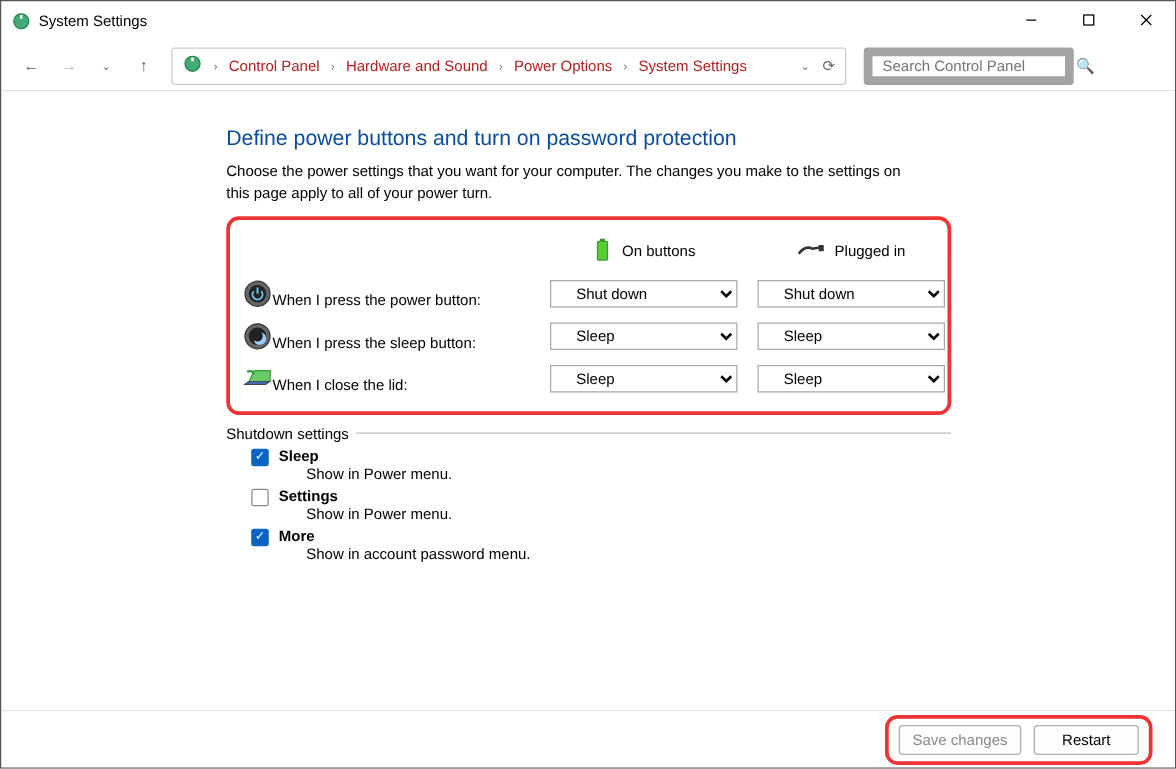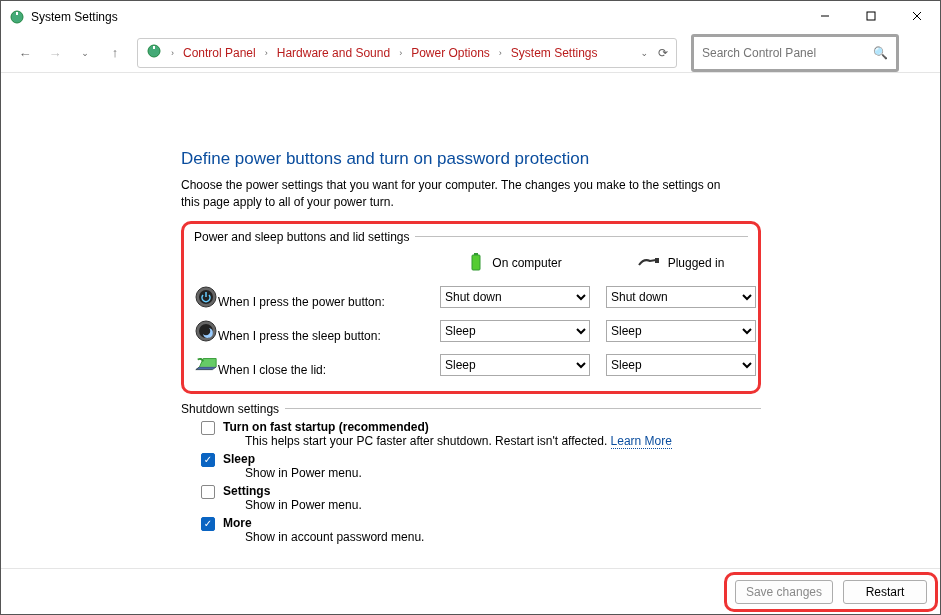--- a/index.html
+++ b/index.html
@@ -9,42 +9,42 @@
   .titlebar .appicon { width: 16px; height: 16px; margin-right: 6px; display:flex; align-items:center; justify-content:center;}
   .titlebar .title { font-size: 12px; }
   .win-controls { position: absolute; right: 0; top: 0; display: flex; }
   .win-btn { width: 46px; height: 30px; display:flex; align-items:center; justify-content:center; font-size:12px; }
   .navbar { height: 40px; border-bottom: 1px solid #e5e5e5; display:flex; align-items:center; padding: 4px 12px; gap:6px; }
   .navbtn { width:24px; height:24px; display:flex; align-items:center; justify-content:center; color:#666; font-size:13px;}
   .addr { flex-basis: 540px; height:30px; border:1px solid #ccc; border-radius:3px; display:flex; align-items:center; padding:0 8px; gap:6px; margin-left:4px;}
   .crumb { color:#b91c1c; font-size:12px; white-space:nowrap;}
   .crumb-sep { color:#666; font-size:9px; margin:0 3px;}
   .addr .end { margin-left:auto; display:flex; align-items:center; gap:10px; color:#666;}
-  .search { width:208px; height:30px; border:3px solid #a3a3a3; border-radius:3px; margin-left:8px; display:flex; align-items:center; padding:16px 8px; color:#777;}
+  .search { width:168px; height:30px; border:7px solid #a3a3a3; border-radius:3px; margin-left:8px; display:flex; align-items:center; padding:0 8px; color:#777;}
   .search input { border:none; outline:none; flex:1; font-size:12px; color:#333; background:transparent;}
   .content { position:absolute; top:80px; left:0; right:0; bottom:40px; overflow:auto; padding: 20px 0 0 180px;}
-  .page-title { color:#0a4d9e; font-size:17px; font-weight:400; margin-bottom:8px;margin-top:48px;}
+  .page-title { color:#0a4d9e; font-size:17px; font-weight:400; margin-bottom:8px;}
   .page-desc { font-size:12px; color:#000; max-width:560px; line-height:1.4; margin-bottom:10px;}
   .group-legend { position:relative; color:#000; font-size:12px; display:flex; align-items:center; gap:6px;}
   .group-legend .line { flex:1; height:1px; background:#c0c0c0; }
   .highlight { border:3px solid #e33; border-radius:10px; padding:6px 10px 14px 10px; width:580px; margin-top:4px;}
   .cols { display:grid; grid-template-columns: 230px 150px 150px; gap:10px 16px; align-items:center; margin-top:8px;}
   .col-head { display:flex; align-items:center; gap:8px; font-size:12px; justify-content:center;}
   .row-label { display:flex; align-items:flex-end; font-size:12px;}
   .row-label .ic { width:24px; height:24px; display:flex; align-items:center; justify-content:center;}
-  select.combo { width:150px; height:22px; border:1px solid #aaa; font-size:12px; padding:0 0; background:#fff;}
+  select.combo { width:150px; height:22px; border:1px solid #aaa; font-size:12px; padding:0 16px; background:#fff;}
   .shutdown { width:580px; margin-top:8px;}
   .chk-row { display:flex; align-items:flex-start; gap:8px; margin:4px 0 0 20px;}
   .chk { width:14px; height:14px; border:1px solid #888; border-radius:2px; display:inline-flex; align-items:center; justify-content:center; margin-top:1px; background:#fff;}
   .chk.checked { background:#0a64c2; border-color:#0a64c2; color:#fff; }
   .chk.checked::after { content:"✓"; font-size:10px; line-height:1;}
   .bold { font-weight:600;}
   .sub { display:block; margin-left:22px; color:#000; font-size:12px;}
   .link { color:#0a4d9e; border-bottom:1px dotted #0a4d9e;}
-  .footer { position:absolute; left:0; right:0; bottom:0; height:46px; border-top:1px solid #e5e5e5; display:flex; align-items:center; justify-content:flex-end; padding-right:2px;}
+  .footer { position:absolute; left:0; right:0; bottom:0; height:46px; border-top:1px solid #e5e5e5; display:flex; align-items:center; justify-content:flex-end; padding-right:18px;}
   .footer .btnwrap { border:3px solid #e33; border-radius:10px; padding:5px 8px; display:flex; gap:10px;}
   .btn { min-width:84px; height:24px; border:1px solid #adadad; background:#fdfdfd; border-radius:3px; font-size:12px; display:flex; align-items:center; justify-content:center; padding:0 10px;}
   .btn.disabled { color:#8a8a8a; }
 </style>
 </head>
 <body>
 
 <div class="window">
   <div class="titlebar">
     <span class="appicon">
@@ -101,32 +101,28 @@
       <input placeholder="Search Control Panel" style="">
       <span style="color:#555;">🔍</span>
     </div>
   </div>
 
   <div class="content">
     <div class="page-title">Define power buttons and turn on password protection</div>
     <div class="page-desc">Choose the power settings that you want for your computer. The changes you make to the settings on this page apply to all of your power turn.</div>
 
     <div class="highlight">
-      <div class="group-legend">
-        <span>Power and sleep buttons and lid settings</span>
-        <span class="line"></span>
-      </div>
       <div class="cols">
         <div></div>
         <div class="col-head">
           <span><svg width="16" height="20" viewBox="0 0 16 20">
                 <rect x="4" y="3" width="8" height="15" rx="1" fill="#5c3" stroke="#393"></rect>
                 <rect x="6" y="1" width="4" height="2" fill="#393"></rect>
               </svg></span>
-          <span>On computer</span>
+          <span>On buttons</span>
         </div>
         <div class="col-head">
           <span><svg width="22" height="12" viewBox="0 0 22 12">
                 <path d="M1 9 Q6 2 12 5 L18 4" stroke="#333" stroke-width="2" fill="none"></path>
                 <rect x="17" y="2" width="4" height="5" fill="#333"></rect>
               </svg></span>
           <span>Plugged in</span>
         </div>
 
         <div class="row-label">
@@ -169,30 +165,20 @@
         <select class="combo"><option>Sleep</option></select>
       </div>
     </div>
 
     <div class="shutdown">
       <div class="group-legend">
         <span>Shutdown settings</span>
         <span class="line"></span>
       </div>
 
-      <div class="chk-row">
-        <span class="chk"></span>
-        <div>
-          <span class="bold">Turn on fast startup (recommended)</span>
-          <span class="sub">
-            <span>This helps start your PC faster after shutdown. Restart isn't affected.</span>
-            <span> </span><span class="link">Learn More</span>
-          </span>
-        </div>
-      </div>
 
       <div class="chk-row">
         <span class="chk checked"></span>
         <div>
           <span class="bold">Sleep</span>
           <span class="sub">Show in Power menu.</span>
         </div>
       </div>
 
       <div class="chk-row">

